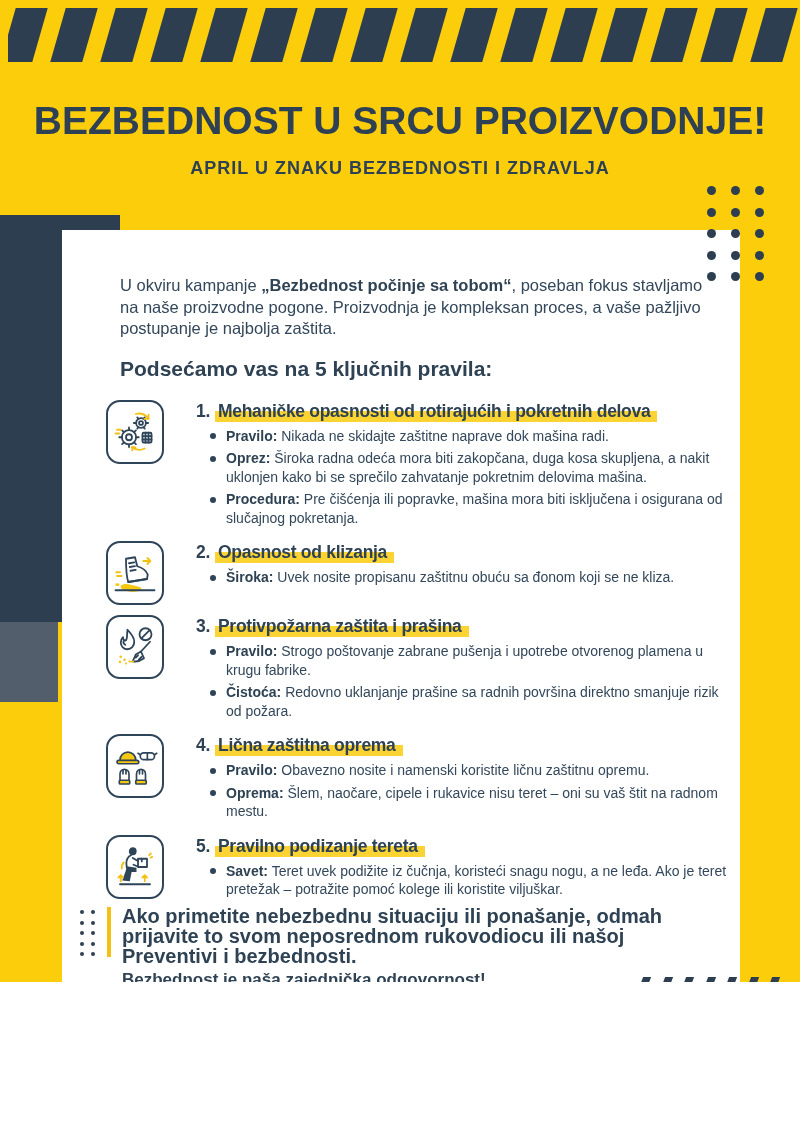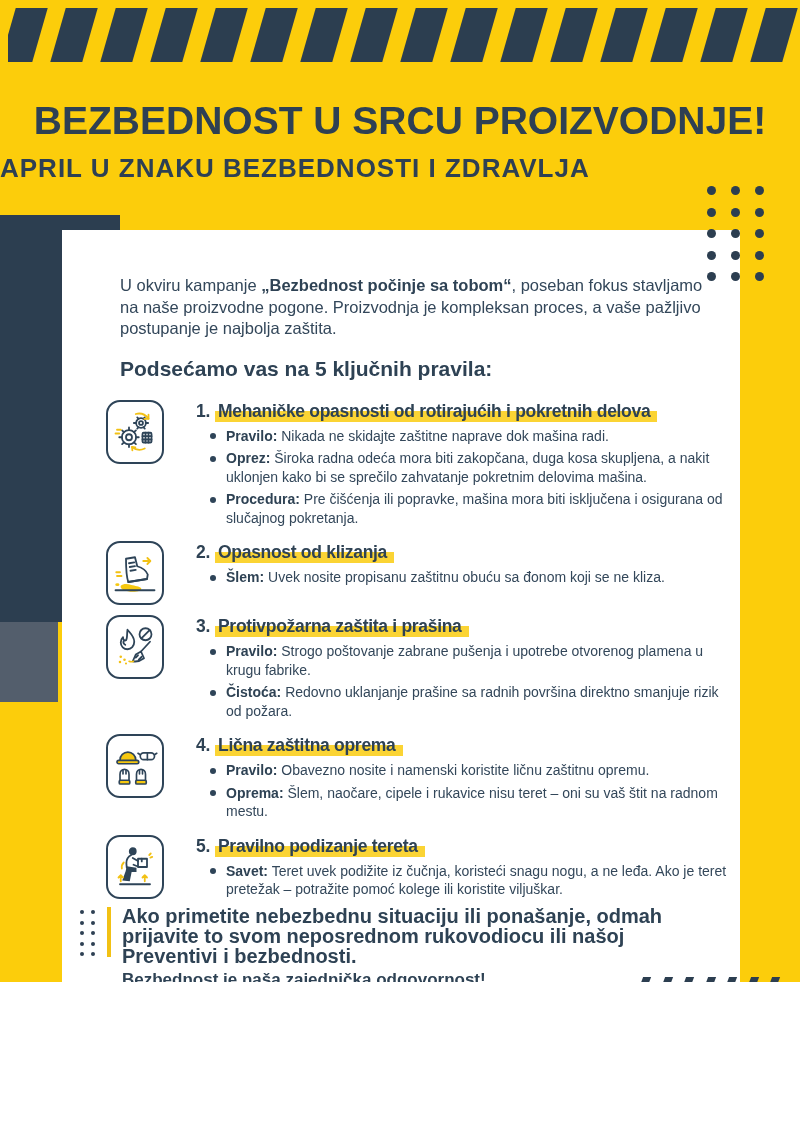--- a/index.html
+++ b/index.html
@@ -5,21 +5,21 @@
   html,body{margin:0;padding:0;}
   body{width:800px;height:1132px;font-family:"Liberation Sans",sans-serif;}
   .poster{position:relative;width:800px;height:982px;background:#FCCD0B;overflow:hidden;}
 
   
   .stripes-top{position:absolute;left:8px;top:8px;width:790px;height:54px;display:flex;overflow:hidden;}
   .stripes-top .stripe{flex:none;width:32px;height:100%;margin-right:18px;background:#2C3E50;transform:skewX(-16deg);}
 
   
   .title{position:absolute;left:0;top:98px;width:100%;margin:0;text-align:center;font-size:39px;line-height:46px;font-weight:bold;color:#2E4053;letter-spacing:0;white-space:nowrap;}
-  .subtitle{position:absolute;left:0;top:153px;width:100%;text-align:left;font-size:26px;line-height:30px;font-weight:bold;color:#2E4053;letter-spacing:1px;white-space:nowrap;}
+  .subtitle{position:absolute;left:0;top:153px;width:100%;text-align:center;font-size:18px;line-height:30px;font-weight:bold;color:#2E4053;letter-spacing:1px;white-space:nowrap;}
 
   
   .navy-block{position:absolute;left:0;top:215px;width:120px;height:407px;background:#2C3E50;}
   .gray-block{position:absolute;left:0;top:622px;width:58px;height:80px;background:#535E6C;}
 
   
   .card{position:absolute;left:62px;top:230px;width:678px;height:844px;background:#ffffff;z-index:2;}
   .card-inner{padding:45px 10px 0 58px;}
   .intro{margin:0;width:592px;font-size:16.5px;line-height:21.5px;color:#33475A;}
   .intro b{color:#2E4254;}
@@ -143,21 +143,21 @@
     <g fill="none" stroke="#F2C114" stroke-width="2.4" stroke-linecap="round" stroke-linejoin="round">
       <path d="M43 16h9M48.5 12l4 4-4 4"></path>
                   <path d="M8 36h6M7 31h5"></path>
     </g>
               </svg>
             </div>
     <div class="rule-body">
       <div class="rule-heading"><span class="rule-num">2.</span><span class="rule-title">Opasnost od klizanja</span></div>
       <ul class="bullets">
 
-  <li><b class="b-label">Šlem:</b> <span class="b-text">Uvek nosite propisanu zaštitnu obuću sa đonom koji se ne kliza.</span></li>
+  <li><b class="b-label">Široka:</b> <span class="b-text">Uvek nosite propisanu zaštitnu obuću sa đonom koji se ne kliza.</span></li>
 </ul>
     </div>
   </div>
 
   <div class="rule">
     <div class="icon-box">
               <svg viewBox="0 0 64 64">
     <g fill="none" stroke="#2E4458" stroke-width="2.4" stroke-linecap="round" stroke-linejoin="round">
       <path d="M22 9c5 6 9 9 9 16 0 6-4 10-9 10s-9-4-9-9c0-3 1-5 3-7 0 3 2 5 4 4 2-2 1-7 2-14z"></path>
       <path d="M19 29c-2-1-3-3-2-5"></path>

